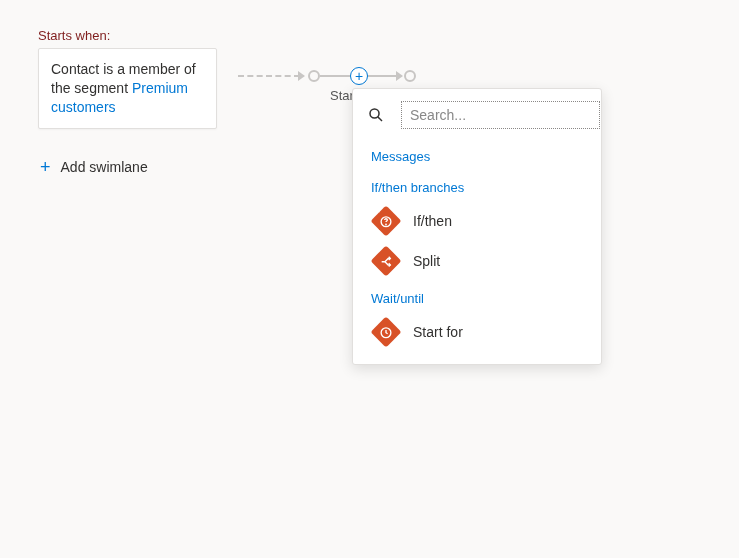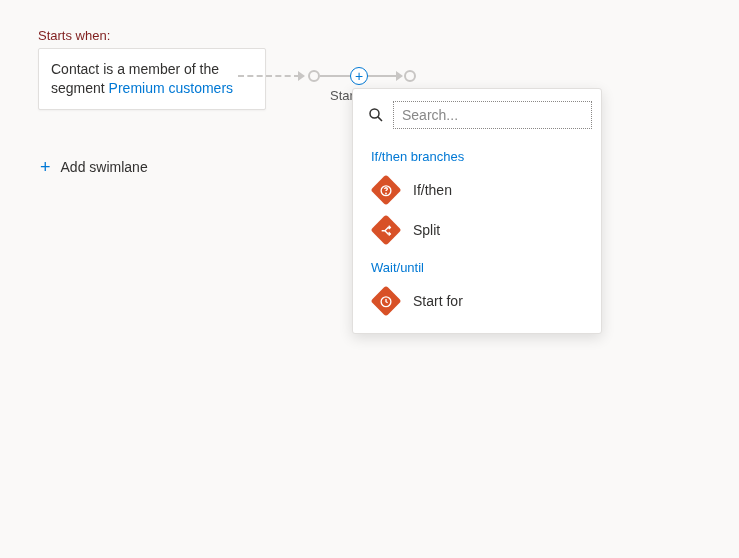--- a/index.html
+++ b/index.html
@@ -17,21 +17,21 @@
       position: absolute;
       left: 38px;
       top: 28px;
       font-size: 13px;
       color: #7f1d1d;
     }
     .trigger-card {
       position: absolute;
       left: 38px;
       top: 48px;
-      width: 228px;
+      width: 179px;
       background: #fff;
       border: 1px solid #e1dfdd;
       border-radius: 2px;
       padding: 11px 12px;
       font-size: 14px;
       line-height: 1.35;
       box-shadow: 0 1px 2px rgba(0,0,0,0.04);
     }
     .trigger-card .segment-link {
       color: #0078d4;
@@ -141,21 +141,21 @@
       width: 250px;
       background: #fff;
       border: 1px solid #e1dfdd;
       box-shadow: 0 4px 14px rgba(0,0,0,0.12);
       border-radius: 3px;
       padding: 12px 0 12px 0;
     }
     .search-row {
       display: flex;
       align-items: center;
-      gap: 8px;
+      gap: 16px;
       padding: 0 14px 10px 14px;
     }
     .search-icon svg { display: block; }
     .search-input {
       flex: 1;
       border: 1px dotted #8a8886;
       padding: 5px 8px;
       font-size: 14px;
       font-family: inherit;
       outline: none;
@@ -241,20 +241,21 @@
   <div class="search-row">
     <span class="search-icon">
       <svg width="18" height="18" viewBox="0 0 24 24" fill="none" stroke="#323130" stroke-width="2">
         <circle cx="10" cy="10" r="6"></circle>
           <line x1="20" y1="20" x2="14.5" y2="14.5"></line>
       </svg>
     </span>
     <input class="search-input" type="text" placeholder="Search..." style="">
   </div>
   <div class="scroll-area" id="action-list">
+      <div class="group-label">Messages</div>
       <div class="group-label">If/then branches</div>
       <div class="action-item">
         <div class="icon-diamond-wrap">
           <div class="icon-diamond">
             <svg width="13" height="13" viewBox="0 0 24 24" fill="none" stroke="#fff" stroke-width="2.5">
               <circle cx="12" cy="12" r="9"></circle>
               <path d="M9.5 9a2.5 2.5 0 115 0c0 1.5-2.5 2-2.5 3.5"></path>
               <circle cx="12" cy="17" r="0.6" fill="#fff"></circle>
             </svg>
           </div>

